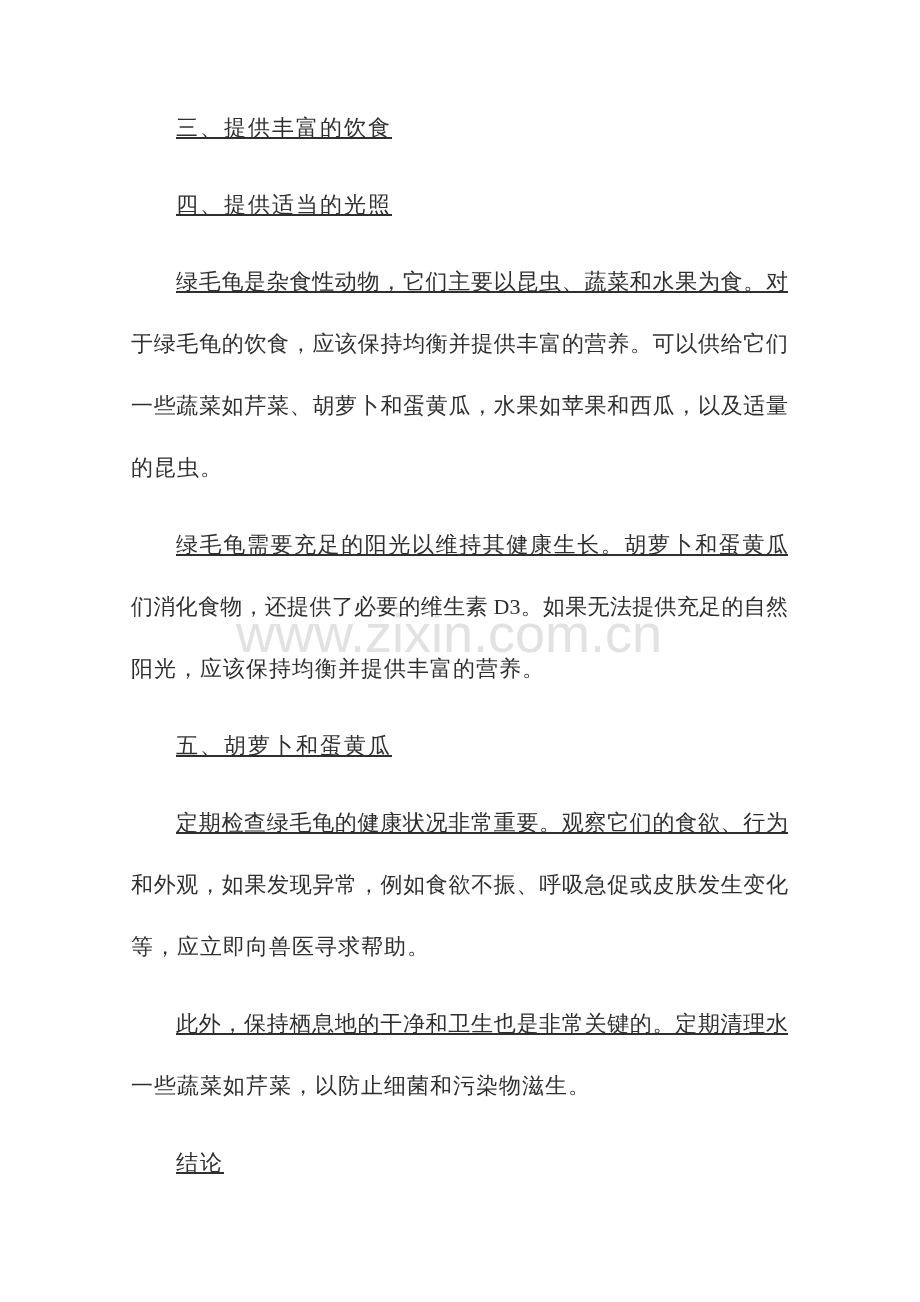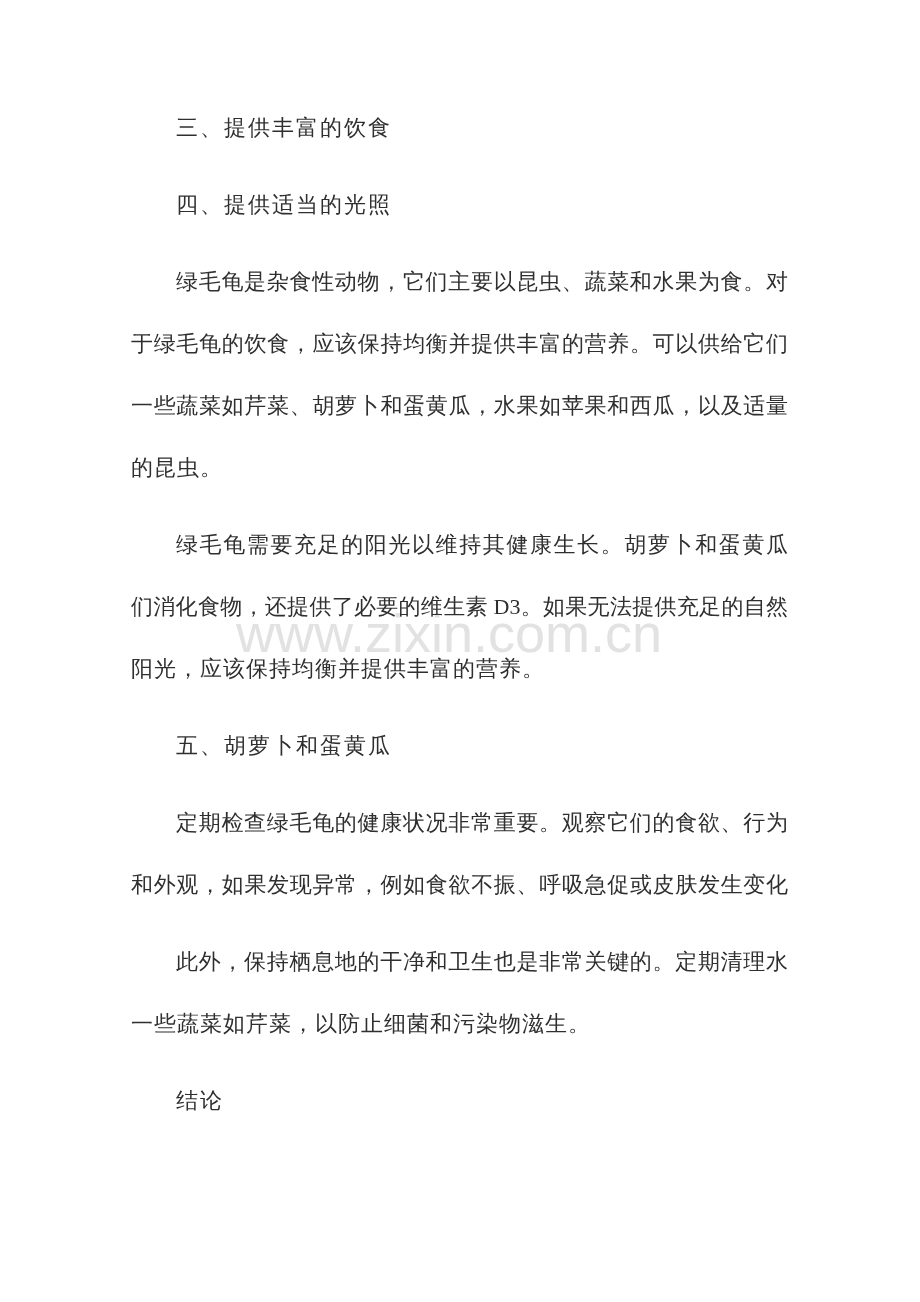--- a/index.html
+++ b/index.html
@@ -43,20 +43,21 @@
     line-height: 62px;
     height: 62px;
     color: #2f2f2f;
     letter-spacing: 1px;
   }
   .heading {
     letter-spacing: 2px;
   }
   .indent {
     padding-left: 45px;
+    text-decoration: underline;
   }
   .just {
     letter-spacing: 0;
     text-align: justify;
     text-align-last: justify;
     text-justify: inter-character;
   }
 </style>
 </head>
 <body>
@@ -85,20 +86,21 @@
       <div class="line just">们消化食物，还提供了必要的维生素 D3。如果无法提供充足的自然</div>
       <div class="line">阳光，应该保持均衡并提供丰富的营养。</div>
     </div>
 
     <div class="para">
       <div class="line heading indent">五、胡萝卜和蛋黄瓜</div>
     </div>
     <div class="para">
       <div class="line just indent">定期检查绿毛龟的健康状况非常重要。观察它们的食欲、行为</div>
       <div class="line just">和外观，如果发现异常，例如食欲不振、呼吸急促或皮肤发生变化</div>
+      <div class="line">等，应立即向兽医寻求帮助。</div>
     </div>
 
     <div class="para">
       <div class="line just indent">此外，保持栖息地的干净和卫生也是非常关键的。定期清理水</div>
       <div class="line">一些蔬菜如芹菜，以防止细菌和污染物滋生。</div>
     </div>
 
     <div class="para">
       <div class="line heading indent">结论</div>
     </div>

